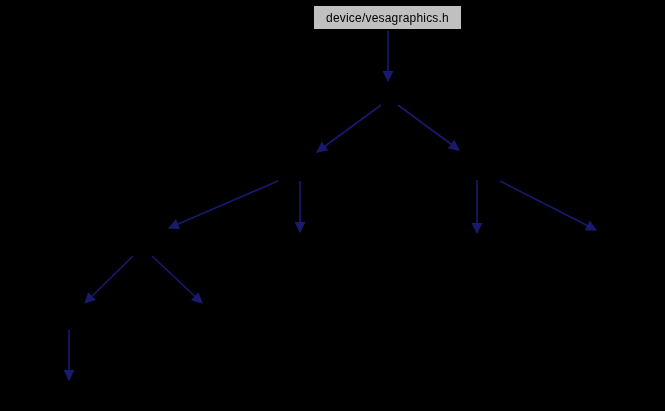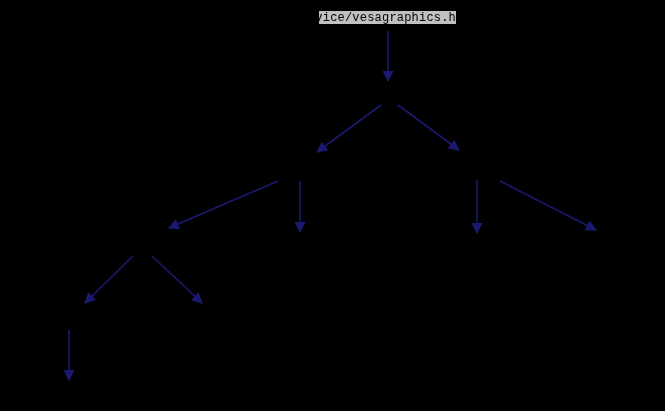--- a/index.html
+++ b/index.html
@@ -15,26 +15,25 @@
     font-family: "Liberation Sans", sans-serif;
   }
   .graph-svg {
     position: absolute;
     left: 0;
     top: 0;
   }
   .node {
     position: absolute;
     box-sizing: border-box;
-    border: 6px solid #c2410c;
+    border: 1px solid #c2410c;
     display: flex;
     align-items: center;
-    justify-content: flex-end;
+    justify-content: center;
     cursor: pointer;
-    font-family: Liberation Mono, monospace;
   }
   .node span {
     font-size: 12px;
     color: #000000;
     white-space: nowrap;
     letter-spacing: 0.2px;
   }
 </style>
 </head>
 <body>

